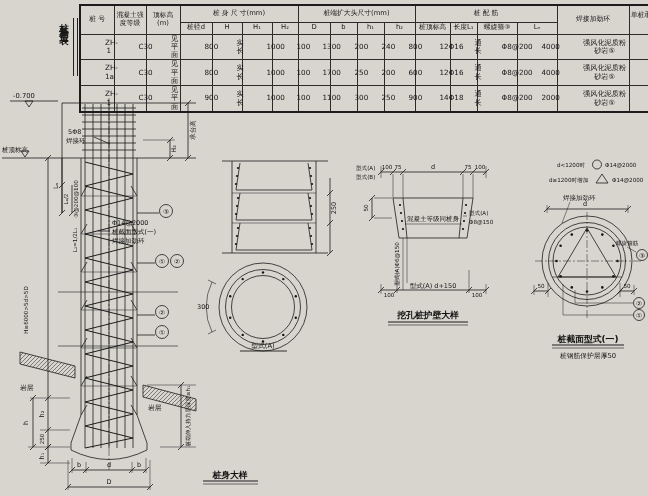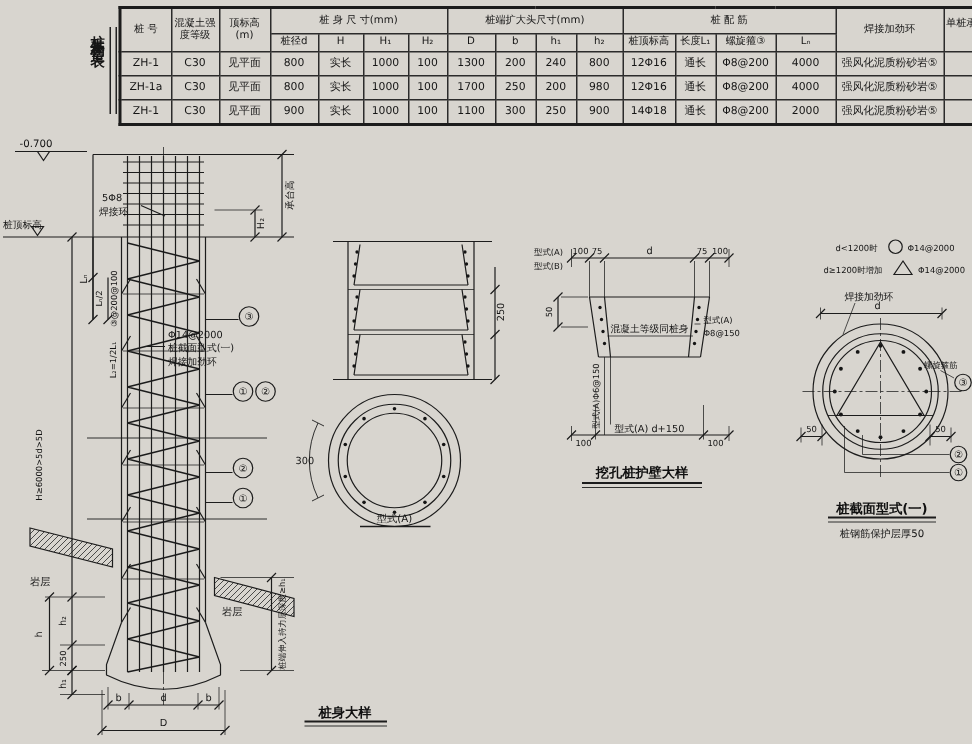--- a/index.html
+++ b/index.html
@@ -9,21 +9,21 @@
   .side-title{position:absolute;left:57px;top:15px;writing-mode:vertical-rl;text-orientation:upright;
     font-size:9.5px;font-weight:bold;letter-spacing:3px;}
   .side-rule{position:absolute;left:73px;top:18px;height:58px;width:3px;
     border-left:1px solid #222;border-right:1px solid #222;}
   table.spec{position:absolute;left:79px;top:4px;width:560px;border-collapse:collapse;
     table-layout:fixed;background:transparent;}
   table.spec th,table.spec td{border:1px solid #2b2b2b;text-align:center;vertical-align:middle;
     padding:0 1px;font-weight:normal;line-height:1.15;}
   table.spec{border:2px solid #1c1c1c;}
   table.spec th{font-size:6.8px;}
-  table.spec td{font-size:7.2px;height:15px;}
+  table.spec td{font-size:7.2px;height:15px;padding-left:24px;}
   .h1r{height:17px;} .h2r{height:12px;}
   
   svg{position:absolute;left:0;top:0;}
   .t{font-family:"DejaVu Sans",sans-serif;font-size:6.5px;fill:#141414;}
   .ts{font-family:"DejaVu Sans",sans-serif;font-size:5.6px;fill:#141414;}
   .tt{font-family:"DejaVu Sans",sans-serif;font-size:8.8px;font-weight:bold;fill:#101010;}
   .tc{font-family:"DejaVu Sans",sans-serif;font-size:6.8px;fill:#141414;}
 </style>
 </head>
 <body>
@@ -373,21 +373,21 @@
       <td>ZH-1a</td>
           <td>C30</td>
           <td>见平面</td>
           <td>800</td>
           <td>实长</td>
           <td>1000</td>
           <td>100</td>
           <td>1700</td>
           <td>250</td>
           <td>200</td>
-          <td>980</td>
+          <td>600</td>
           <td>12Φ16</td>
           <td>通长</td>
           <td>Φ8@200</td>
           <td>4000</td>
           <td>强风化泥质粉砂岩⑤</td>
           <td>2100</td>
     </tr>
     <tr>
       <td>ZH-1</td>
           <td>C30</td>

